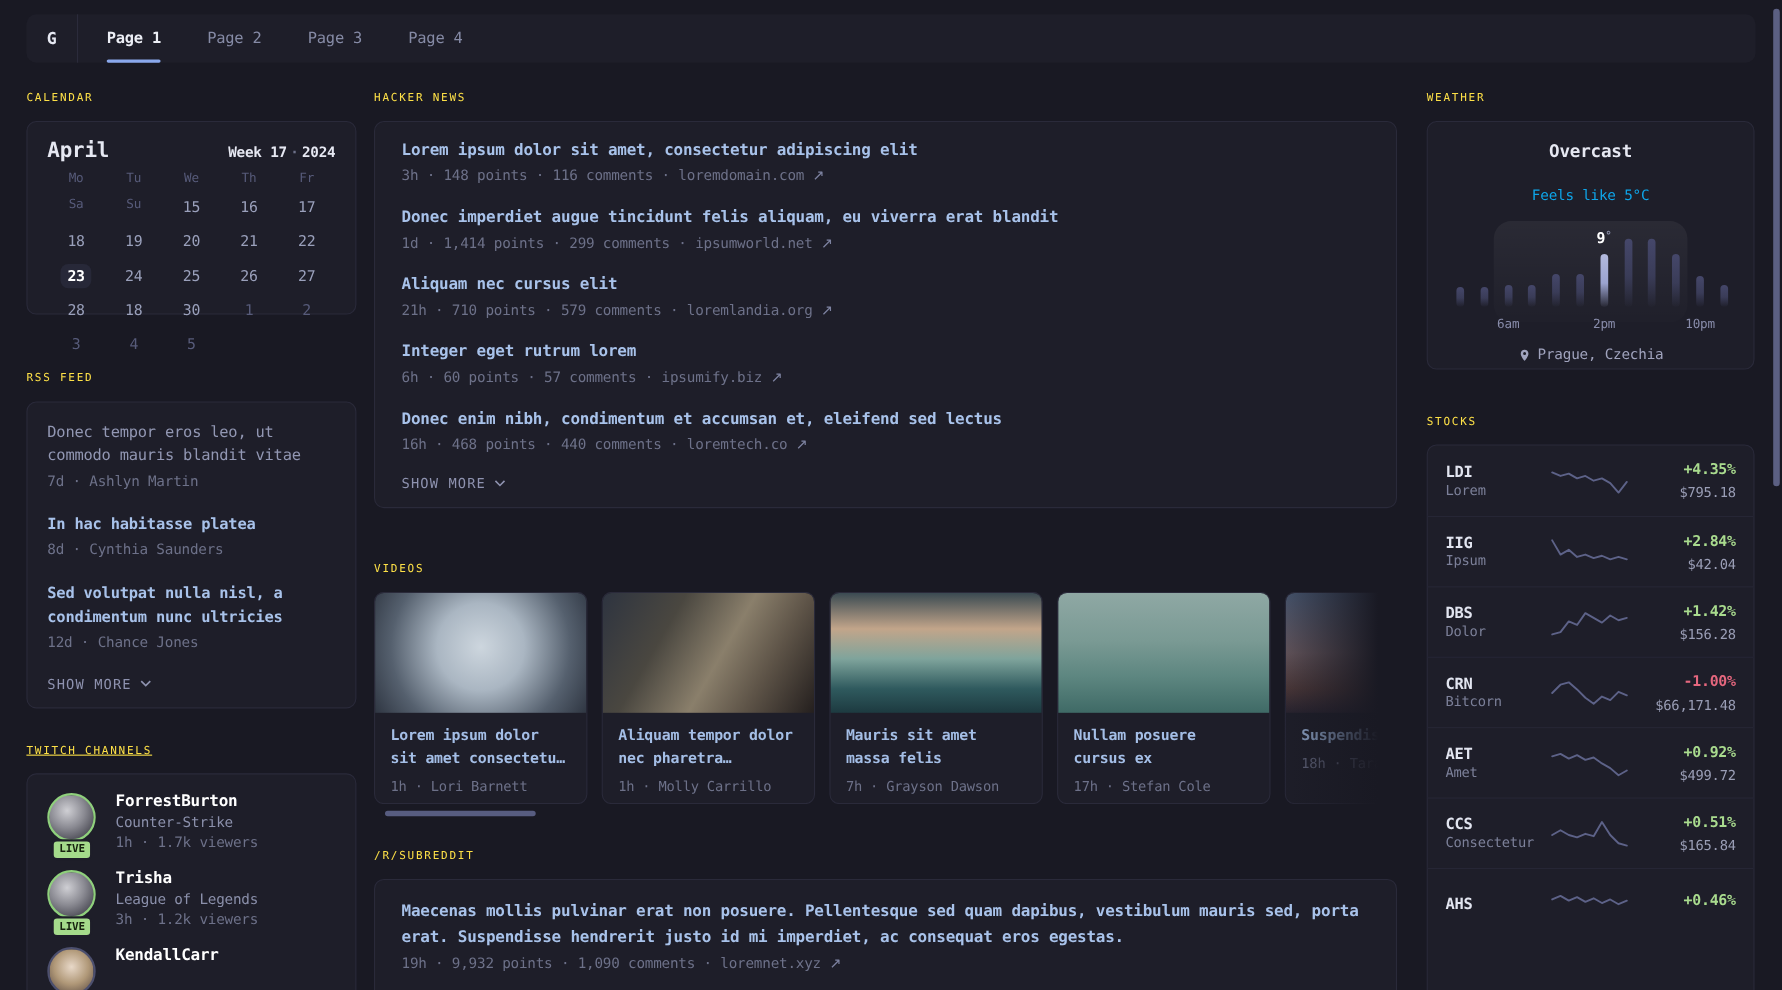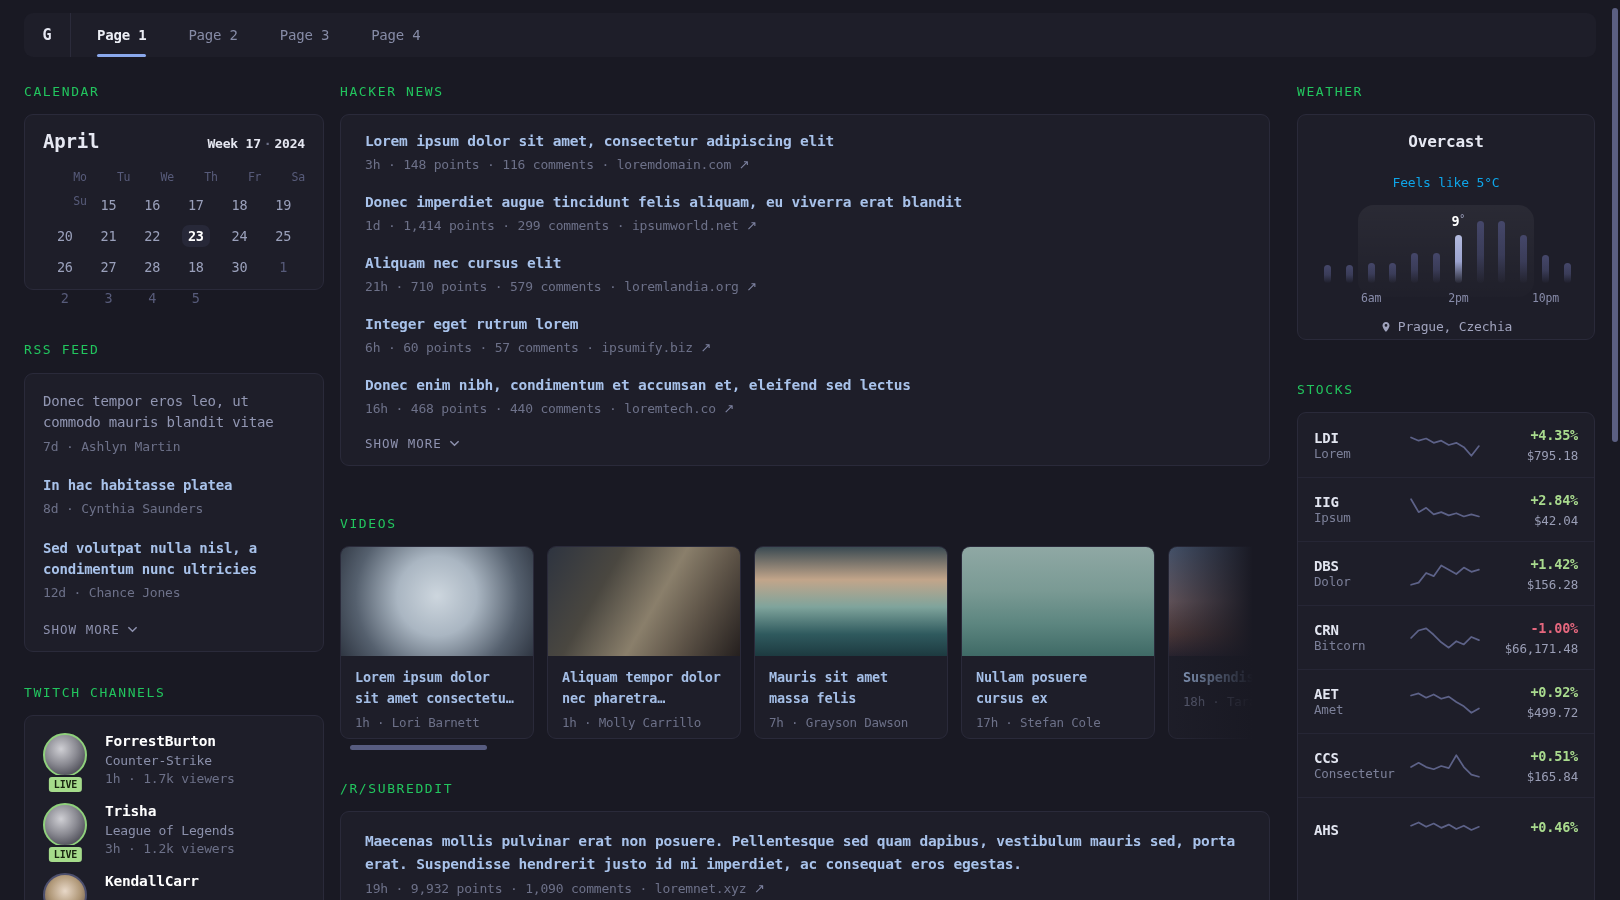--- a/index.html
+++ b/index.html
@@ -22,30 +22,30 @@
     color:#868ba6; cursor:pointer; }
   .tab.active { color:#eceef5; font-weight:bold; }
   .tab.active::after { content:""; position:absolute; left:0; right:0; bottom:0;
     height:3px; border-radius:2px; background:#8aa8ec; }
 
   
   .col { position:absolute; top:84px; }
   .col-left  { left:24px;   width:300px; }
   .col-mid   { left:340px;  width:930px; }
   .col-right { left:1297px; width:298px; }
-  .sec-label { font-size:13px; color:#22c55e; letter-spacing:1.6px; margin-bottom:15px; }
+  .sec-label { font-size:10px; color:#fde047; letter-spacing:1.6px; margin-bottom:15px; }
 
   
   .cal-card { height:176px; padding:15px 18px; }
   .cal-head { display:flex; justify-content:space-between; align-items:baseline; }
   .cal-month { font-size:19px; font-weight:bold; color:#e6e8f2; }
   .cal-week { font-size:13px; font-weight:bold; color:#e6e8f2; }
   .cal-week .dot { color:#6d7189; padding:0 3px; }
-  .cal-grid { display:grid; grid-template-columns:repeat(6,1fr); margin-top:13px;
-    text-align:right; }
+  .cal-grid { display:grid; grid-template-columns:repeat(5,1fr); margin-top:1px;
+    text-align:center; }
   .cal-dh { font-size:11.5px; color:#575b7a; height:24px; line-height:24px; }
   .cal-cell { height:31px; display:flex; align-items:center; justify-content:center;
     font-size:13.5px; color:#9aa0bb; }
   .cal-cell .pill { padding:3px 6px; border-radius:7px; }
   .cal-cell.sel .pill { background:#272838; color:#ffffff; font-weight:bold; }
   .cal-cell.dim { color:#575b7a; }
 
   
   .rss-card { padding:17px 18px 14px; margin-top:16px; }
   .rss-item { margin-bottom:19px; }
@@ -252,21 +252,21 @@
       <div class="item-meta">12d · Chance Jones</div>
     </div>
     <div class="show-more">
       <span>SHOW MORE</span>
       <svg class="chev" viewBox="0 0 12 12">
           <path d="M1.5 3.5 L6 8 L10.5 3.5"></path>
         </svg>
     </div>
   </div>
 
-  <div class="sec-label" style="margin-top:33px;">TWITCH CHANNELS</div>
+  <div class="sec-label" style="margin-top:33px;text-decoration:underline;">TWITCH CHANNELS</div>
   <div class="card tw-card">
     <div class="tw-row">
       <div class="tw-avatar-wrap">
         <div class="tw-avatar"></div>
         <div class="live-badge">LIVE</div>
       </div>
       <div>
         <div class="tw-name">ForrestBurton</div>
         <div class="tw-game">Counter-Strike</div>
         <div class="tw-meta">1h · 1.7k viewers</div>

